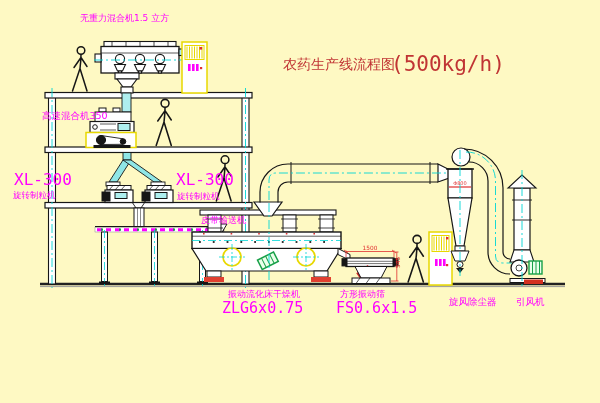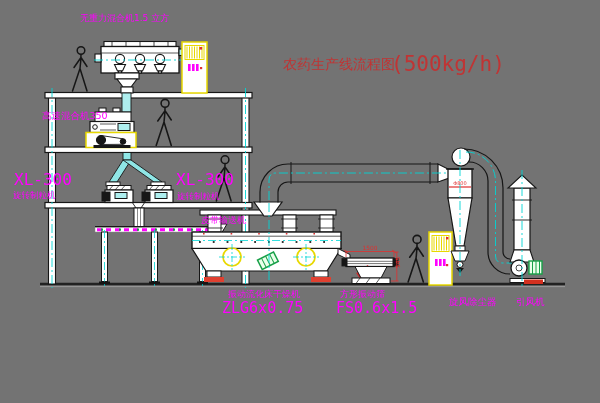--- a/index.html
+++ b/index.html
@@ -1,16 +1,16 @@
 <!DOCTYPE html>
 <html><head>
 <meta charset="utf-8">
 <style>
   html,body{margin:0;padding:0;background:#ffffff;}
-  .stage{position:relative;width:600px;height:403px;background:#737373;overflow:hidden;}
+  .stage{position:relative;width:600px;height:403px;background:#fef9c3;overflow:hidden;}
   svg{display:block;}
   text{font-family:"DejaVu Sans","Liberation Sans",sans-serif;}
   .mono{font-family:"DejaVu Sans Mono","Liberation Mono",monospace;}
   .lbl{fill:#ff00ff;}
   .ttl{fill:#c03434;}
   .dim{fill:#e03030;}
 </style>
 </head>
 <body>
 

